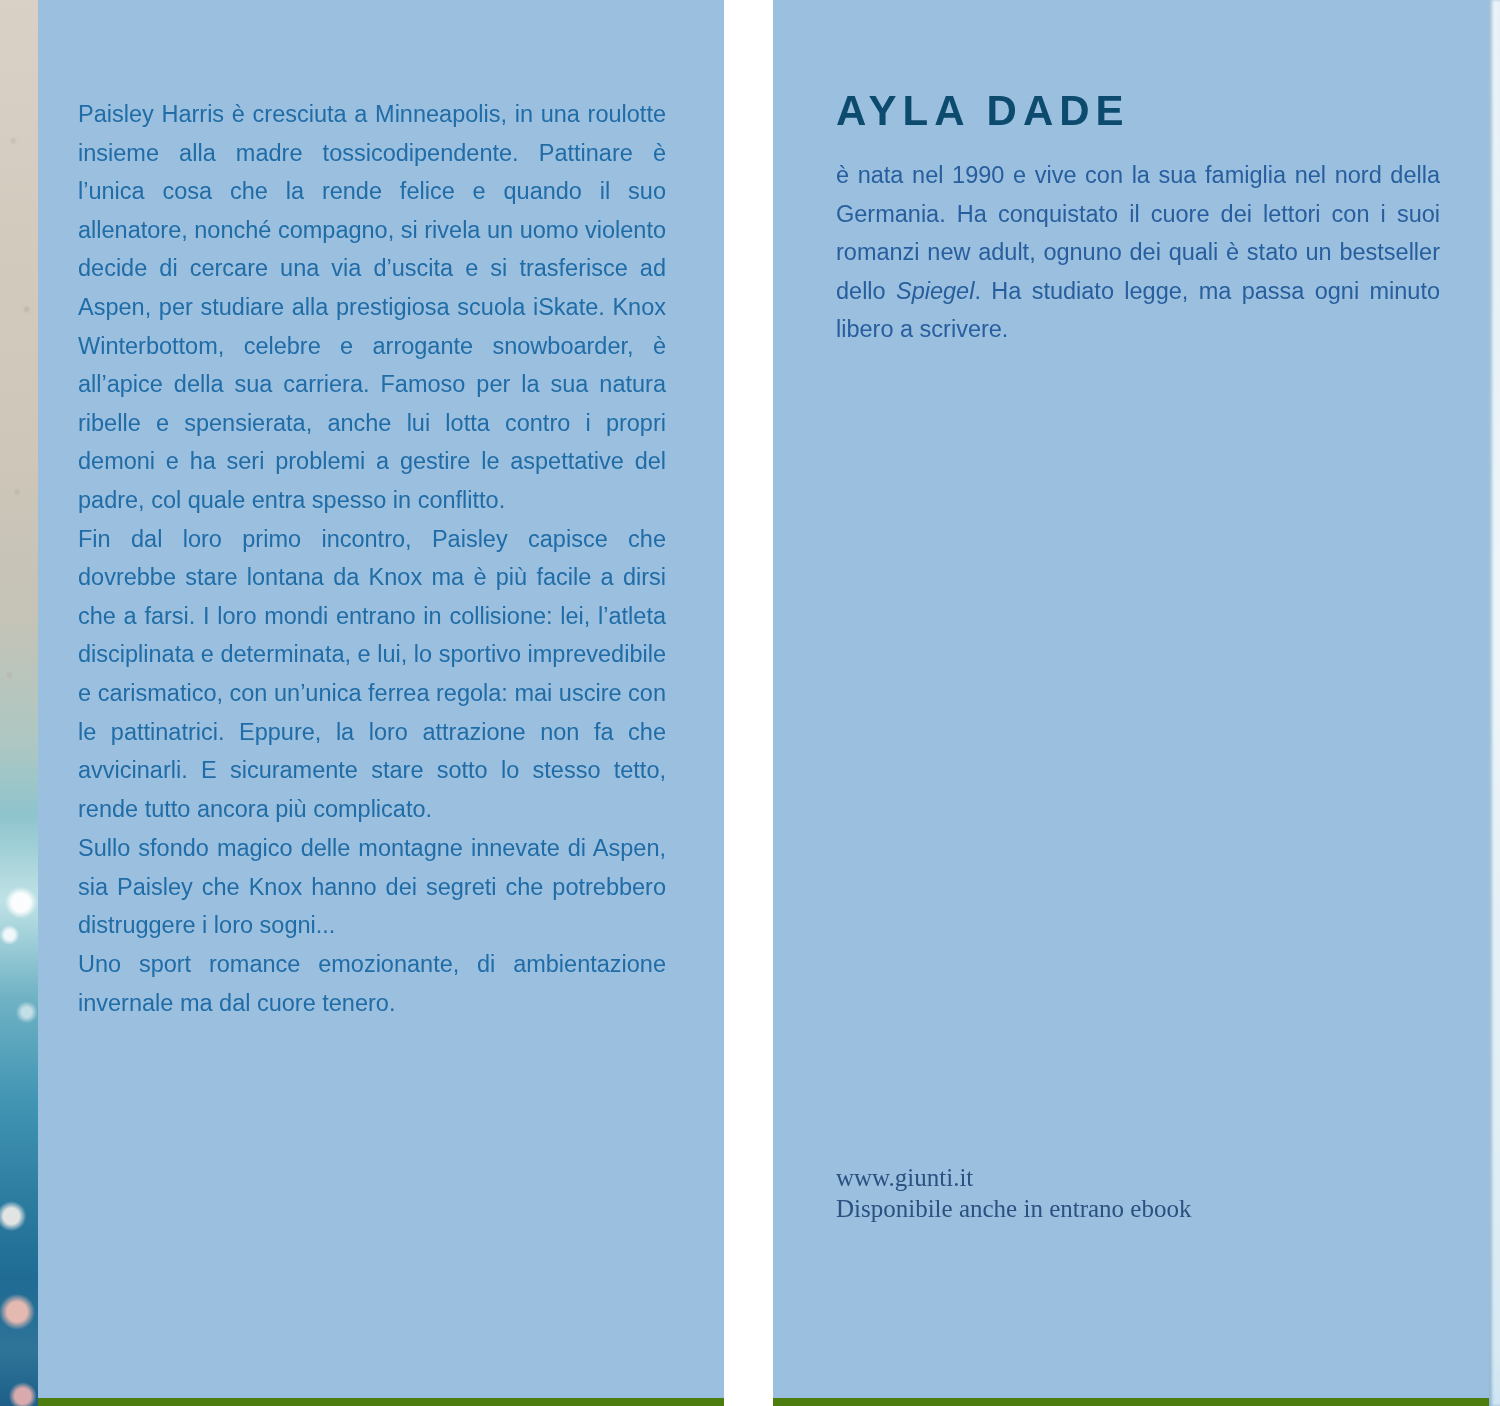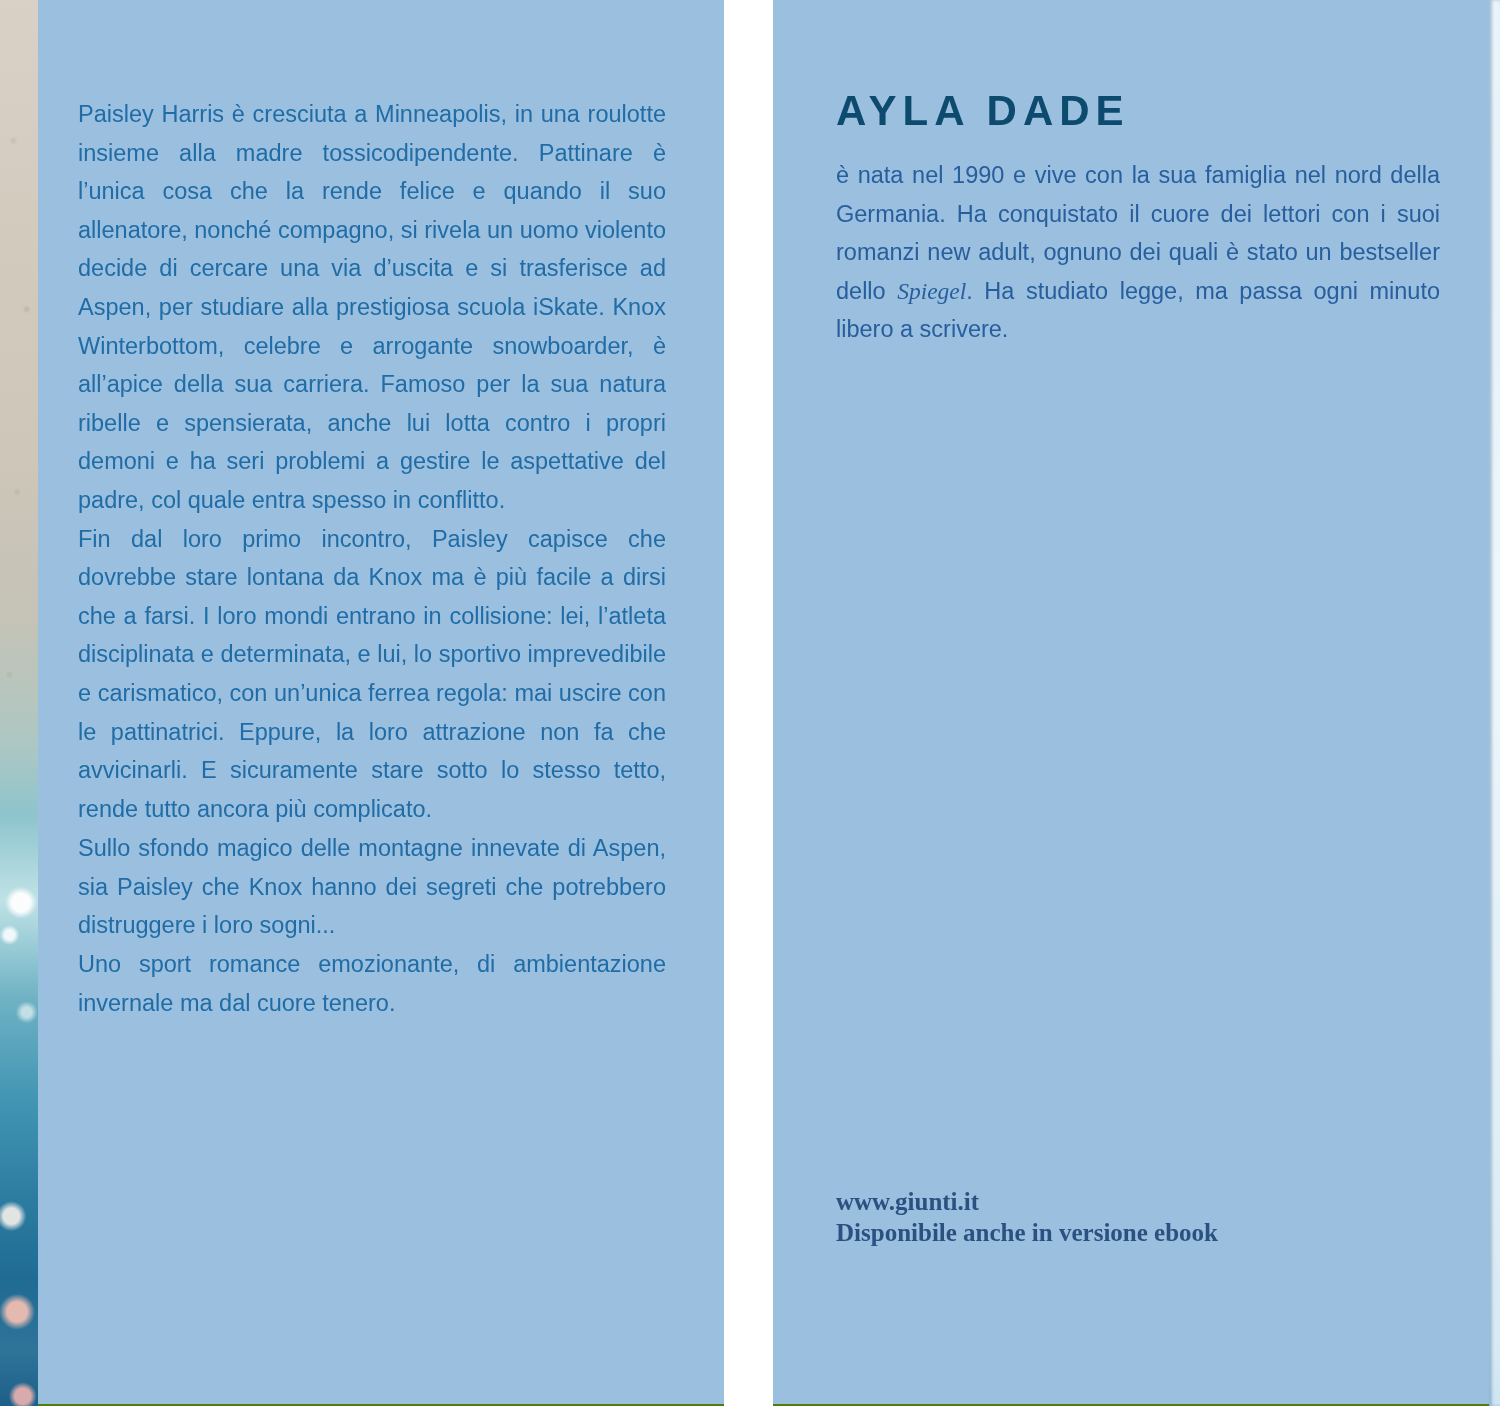--- a/index.html
+++ b/index.html
@@ -39,21 +39,21 @@
       radial-gradient(ellipse at 40% 62%, rgba(255,255,255,0.45) 0 7px, rgba(255,255,255,0) 14px),
       linear-gradient(180deg, #b3d7eb 0%, #a6cfe6 20%, #bddff0 45%, #9fcbe4 65%, #8fc2de 80%, #6fb0d6 96%, #4d9fd0 100%);
     box-shadow: inset 3px 0 3px rgba(40,100,150,0.35);
   }
 
   
   .flap {
     position: absolute; top: 0; height: 1406px;
     background: #9bbfdf;
     box-sizing: border-box;
-    border-bottom: 2px solid #4d7c0f;
+    border-bottom: 8px solid #4d7c0f;
   }
   .flap.left-flap  { left: 38px;  width: 686px; }
   .flap.right-flap { left: 773px; width: 716px; }
   .fold-gap { position: absolute; top: 0; left: 724px; width: 49px; height: 1406px; background: #ffffff; }
 
   
   .synopsis {
     position: absolute; left: 40px; top: 95px; width: 588px;
     color: #1f6ca6;
     font-size: 23.5px; line-height: 38.6px;
@@ -68,23 +68,23 @@
     color: #0c4a6e;
     font-size: 42px; font-weight: 700; letter-spacing: 6px;
     line-height: 1.1; white-space: nowrap;
   }
   .bio {
     position: absolute; left: 63px; top: 156px; width: 604px; margin: 0;
     color: #275e9d;
     font-size: 23.5px; line-height: 38.6px;
     text-align: justify;
   }
-  .bio em { font-style: italic; font-family: Liberation Serif, serif; }
+  .bio em { font-style: italic; }
 
-  .flap-footer { position: absolute; left: 63px; top: 1186px; width: 620px; font-weight: bold; }
+  .flap-footer { position: absolute; left: 63px; top: 1162px; width: 620px; }
   .footer-serif {
     font-family: "Liberation Serif", serif;
     color: #2b5181; font-size: 25px; line-height: 31px;
   }
   .footer-credit {
     color: #47658f; font-size: 19px; line-height: 23px;
   }
   .footer-credit.design { margin-top: 24px; }
   .footer-credit.photo  { margin-top: 19px; }
 </style>
@@ -106,19 +106,19 @@
 
   <div class="fold-gap"></div>
 
   <div class="flap right-flap">
     <h1 class="author-name">AYLA DADE</h1>
 
     <p class="bio"><span>è nata nel 1990 e vive con la sua famiglia nel nord della Germania. Ha conquistato il cuore dei lettori con i suoi romanzi new adult, ognuno dei quali è stato un bestseller dello </span><em>Spiegel</em><span>. Ha studiato legge, ma passa ogni minuto libero a scrivere.</span></p>
 
     <div class="flap-footer">
       <div class="footer-serif">www.giunti.it</div>
-      <div class="footer-serif">Disponibile anche in versione ebook</div>
+      <div class="footer-serif">Disponibile anche in entrano ebook</div>
     </div>
   </div>
 
   <div class="photo-strip right"></div>
 
 </div>
 
 </body></html>

